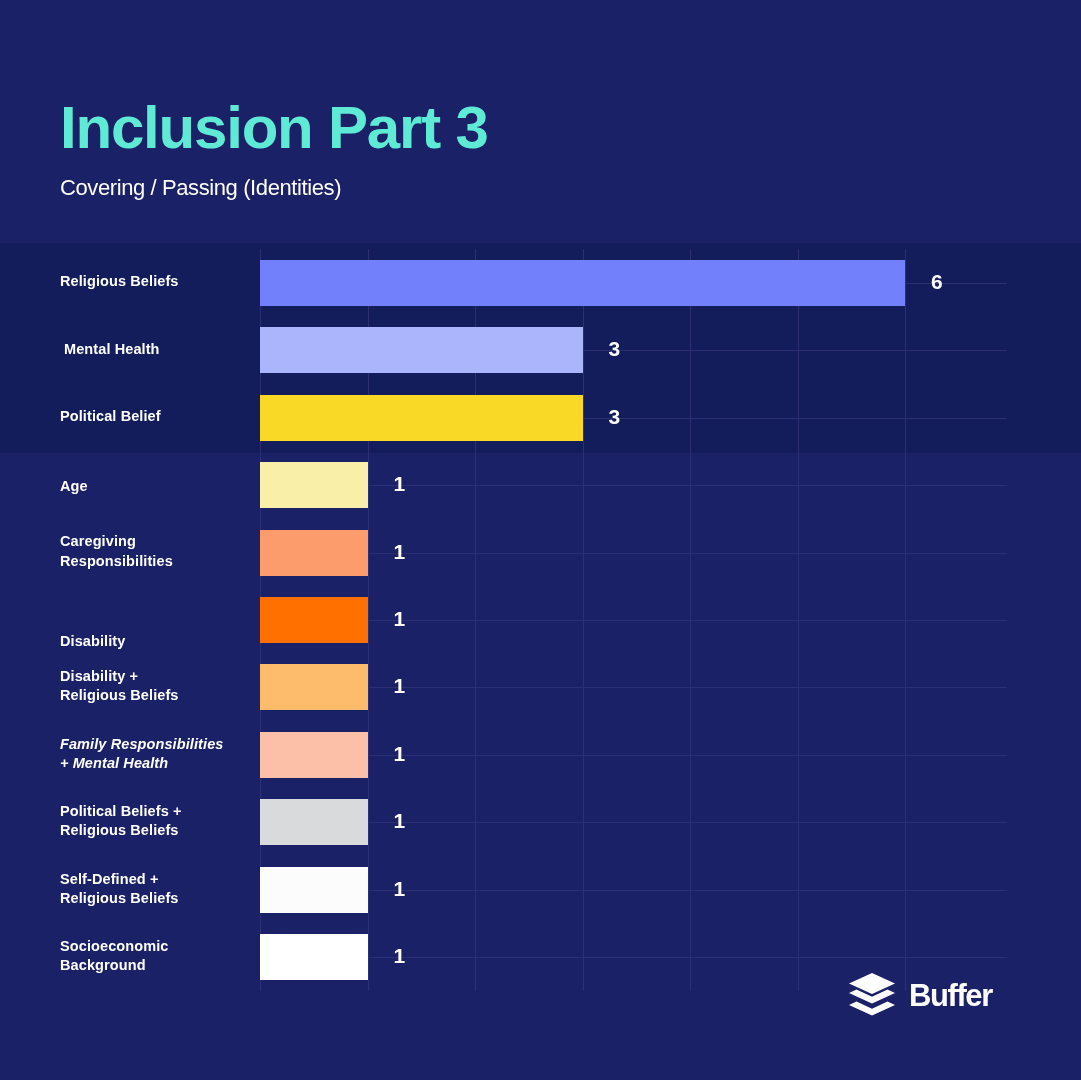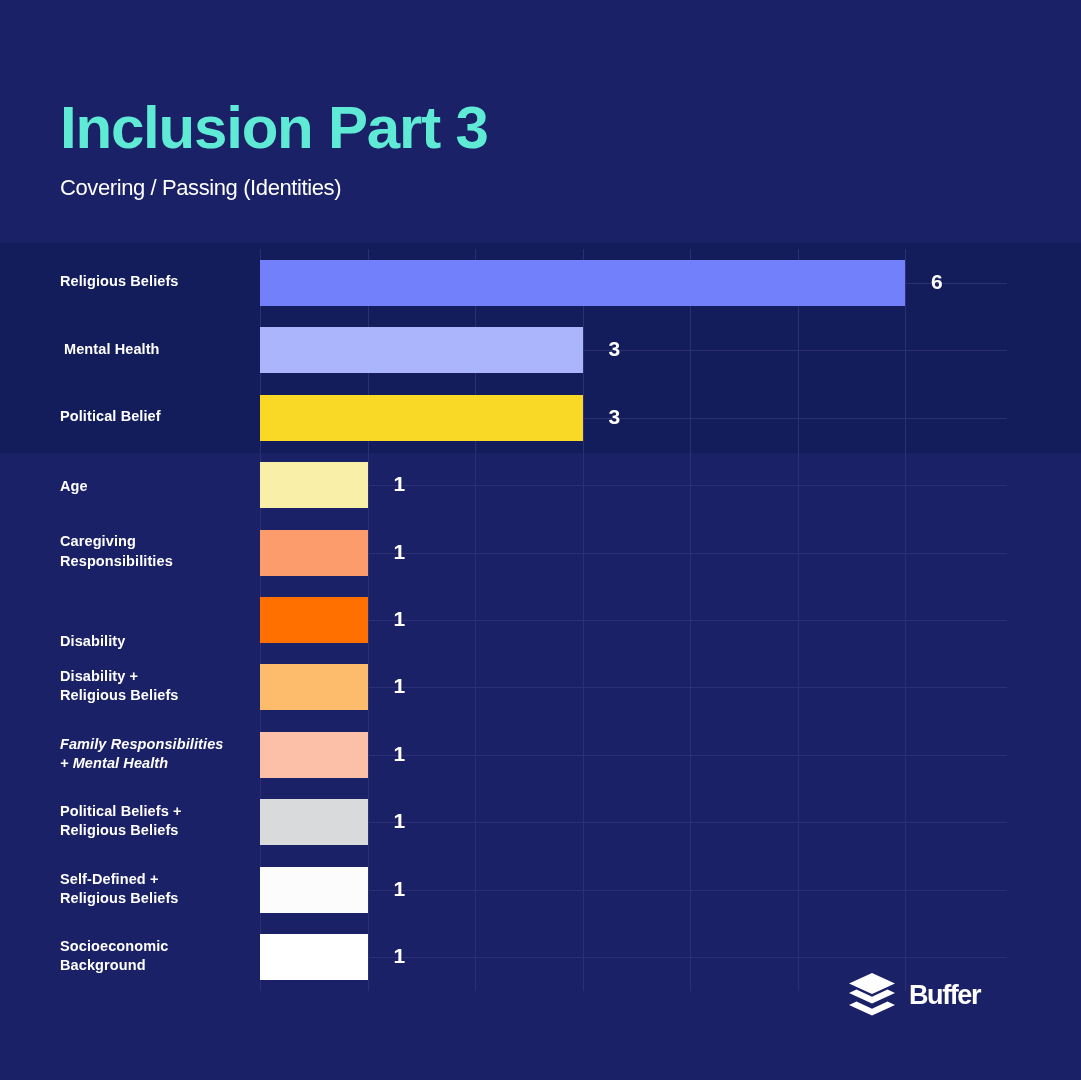--- a/index.html
+++ b/index.html
@@ -101,21 +101,21 @@
     display: flex;
     align-items: center;
     gap: 13px;
   }
   #buffer-mark {
     width: 48px;
     height: 46px;
     flex: none;
   }
   #buffer-word {
-    font-size: 27px;
+    font-size: 31px;
     font-weight: bold;
     color: #ffffff;
     letter-spacing: -1.4px;
     line-height: 1;
   }
 </style>
 </head>
 <body>
 
 <div id="canvas">

